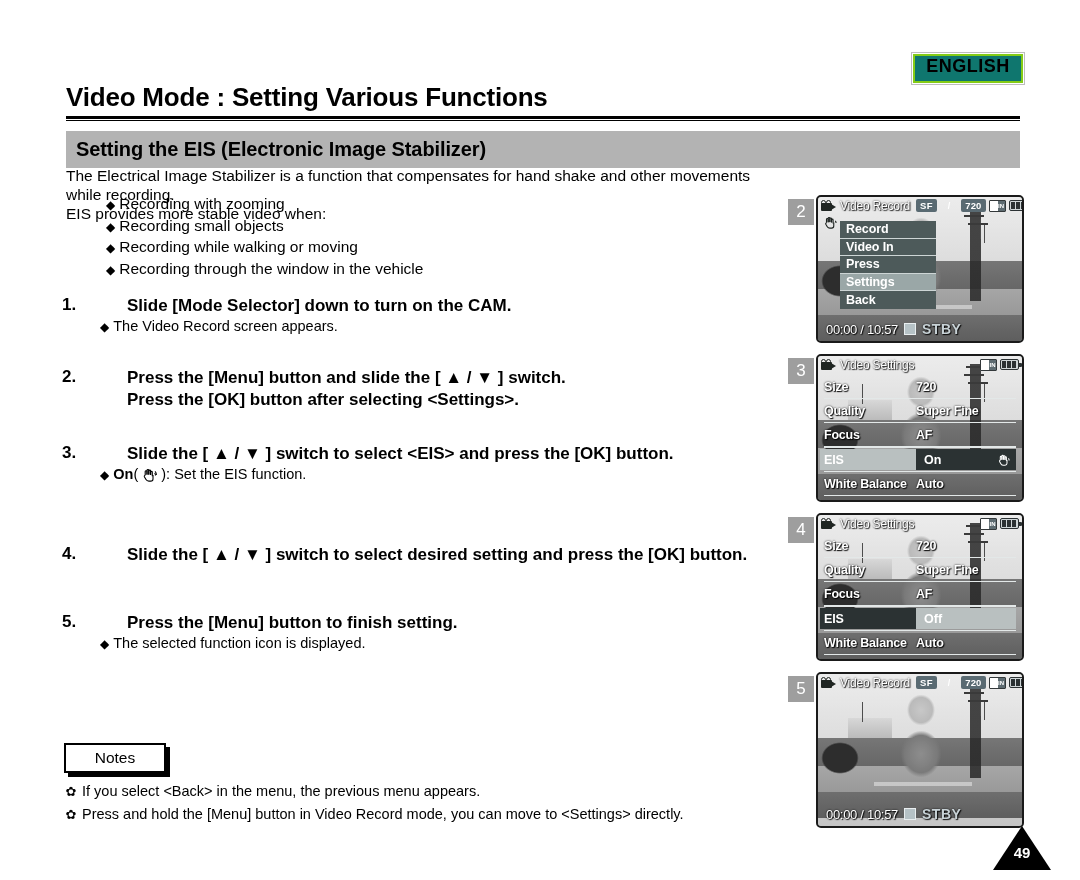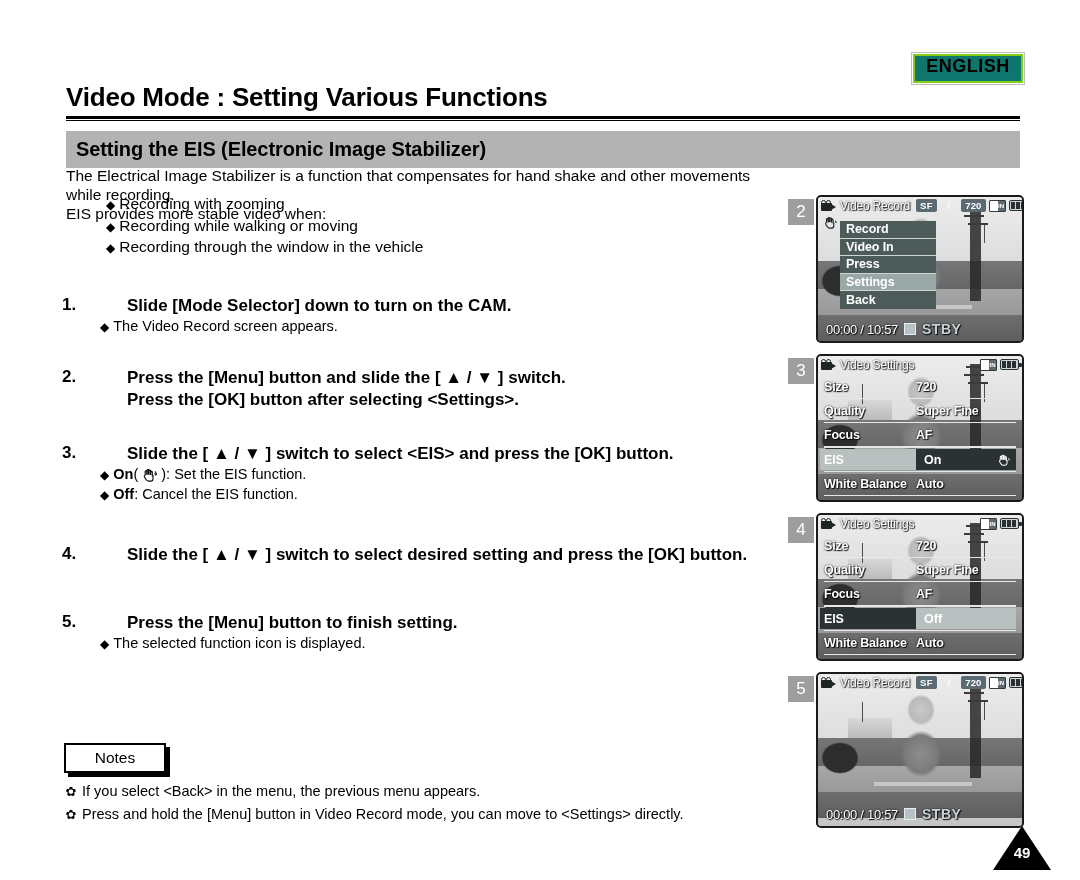--- a/index.html
+++ b/index.html
@@ -577,20 +577,23 @@
 </div>
 
 <div id="intro">
   <div>The Electrical Image Stabilizer is a function that compensates for hand shake and other movements while recording.</div>
   <div>EIS provides more stable video when:</div>
 </div>
 
 <div id="conditions">
   <div class="cond">
     <span class="dia">◆</span><span>Recording with zooming</span>
+  </div>
+  <div class="cond">
+    <span class="dia">◆</span><span>Recording small objects</span>
   </div>
   <div class="cond">
     <span class="dia">◆</span><span>Recording while walking or moving</span>
   </div>
   <div class="cond">
     <span class="dia">◆</span><span>Recording through the window in the vehicle</span>
   </div>
 </div>
 
 <div class="step" id="step1">
@@ -627,23 +630,20 @@
           <g fill="none" stroke="#000" stroke-width="1.1">
             <path d="M3.2 7.2V3.6a.9.9 0 0 1 1.8 0v3.1"></path>
             <path d="M5 6.6V2.5a.9.9 0 0 1 1.8 0v4.0"></path>
             <path d="M6.8 6.7V3.0a.9.9 0 0 1 1.8 0v3.8"></path>
             <path d="M8.6 7.0V4.2a.85.85 0 0 1 1.7 0v4.0"></path>
             <path d="M3.2 7.2c-.9.3-1.1 1-.7 1.8l1.5 2.6c.6 1 1.5 1.5 2.8 1.5h2c1.4 0 2.2-.8 2.2-2.2V7.0"></path>
             <path d="M12.6 5.2c.6.5.9 1.4.9 2.3"></path>
             <path d="M13.0 3.4c.9.8 1.4 2.1 1.4 3.6"></path>
           </g>
         </svg></span><span>&nbsp;)</span><span>: Set the EIS function.</span>
-  </div>
-  <div class="sub">
-    <span class="dia">◆</span><b>Off</b><span>: Cancel the EIS function.</span>
   </div>
 </div>
 
 <div class="step" id="step4">
   <div class="step-head">
     <div class="step-num">4.</div>
     <div class="step-lines">
       <div class="step-line">Slide the [ ▲ / ▼ ] switch to select desired setting and press the [OK] button.</div>
     </div>
   </div>

